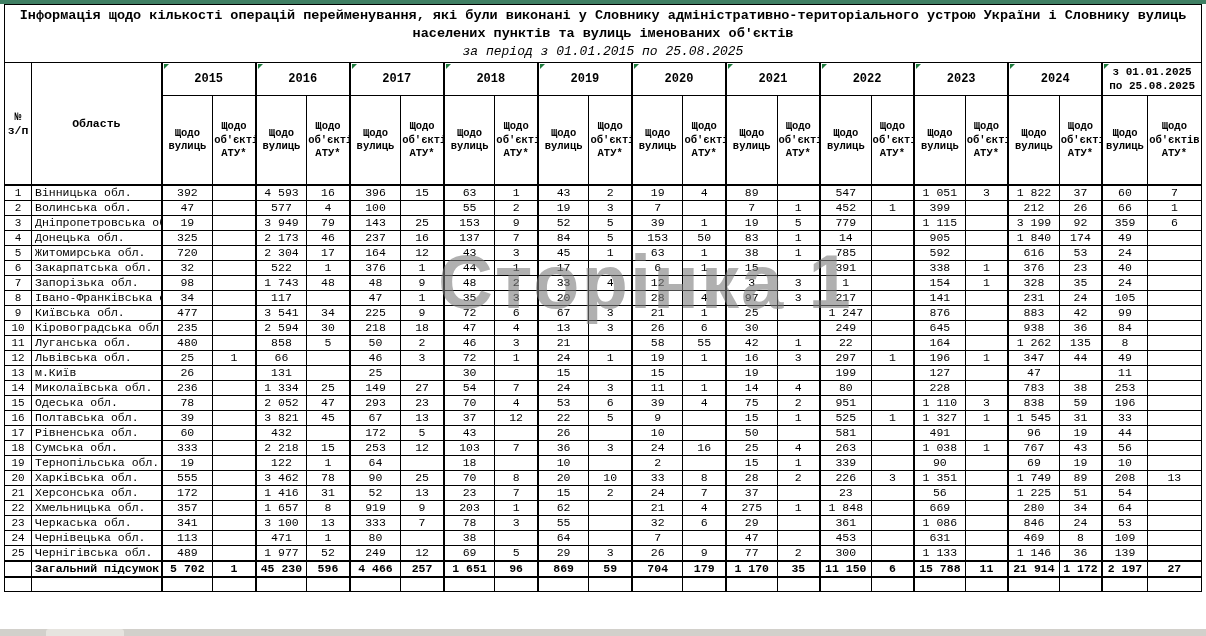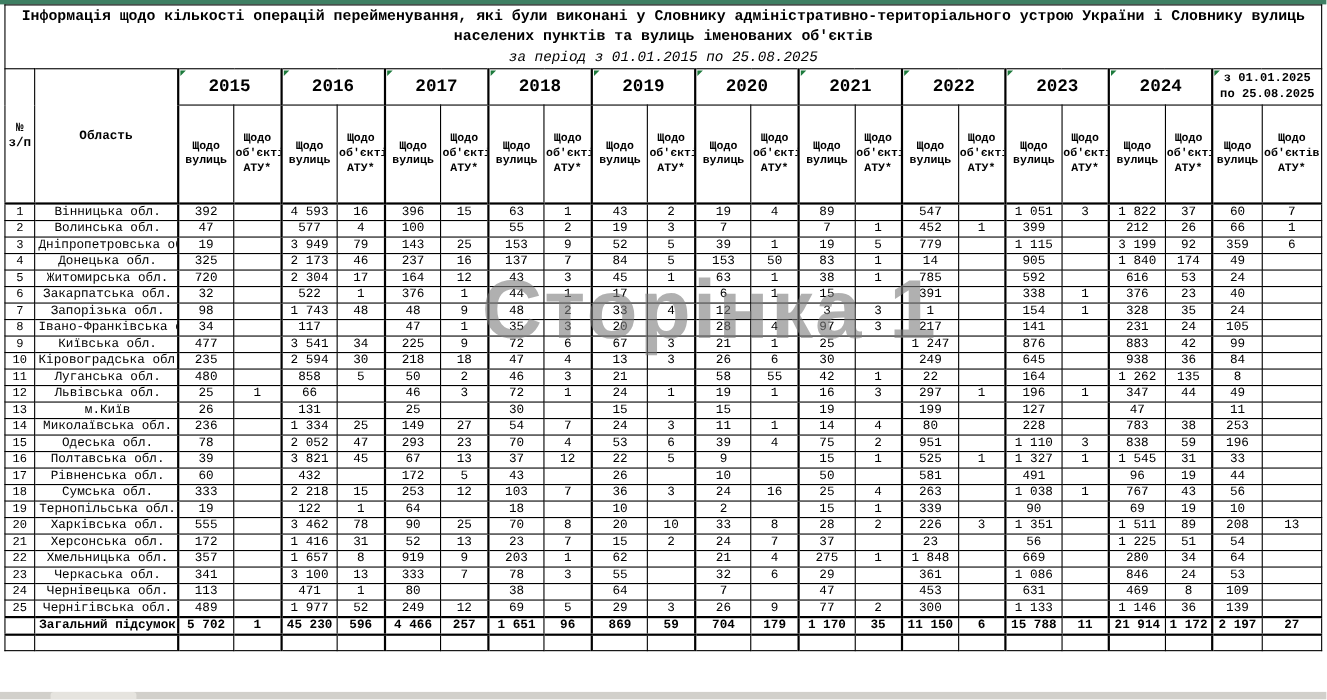--- a/index.html
+++ b/index.html
@@ -9,28 +9,28 @@
   }
   .green-strip{position:absolute;top:0;left:0;width:1206px;height:4px;background:#3f7f63;}
   .sheet{position:absolute;top:4px;left:4px;width:1198px;font-family:Liberation Mono, monospace;}
   .titlebox{border:1px solid #000;border-bottom:none;padding:2px 6px 1px 6px;}
   .title{font-weight:bold;font-size:13.5px;line-height:1.35;text-align:center;}
   .subtitle{font-style:italic;font-size:13px;text-align:center;padding:1px 0 2px 0;}
   table.grid{border-collapse:collapse;table-layout:fixed;width:1198px;border:1px solid #000;}
   .grid th,.grid td{border:1px solid #000;overflow:hidden;padding:0;}
   .grid th{font-weight:bold;}
   th.corner-num,th.corner-region{font-size:11.5px;vertical-align:middle;text-align:center;white-space:normal;line-height:1.2;}
-  th.year{font-size:16px;height:32px;vertical-align:middle;text-align:center;position:relative;}
+  th.year{font-size:12px;height:32px;vertical-align:middle;text-align:center;position:relative;}
   th.period{font-size:11px;white-space:normal;line-height:1.3;padding:0 2px;}
   .flag{position:absolute;top:1px;left:1px;width:0;height:0;
         border-top:5px solid #1d7a3c;border-right:5px solid transparent;}
   th.sub{font-size:10.5px;height:88px;vertical-align:middle;text-align:center;
          white-space:normal;line-height:1.3;padding:0 1px;}
   td.num{font-size:11px;text-align:center;height:14px;line-height:14px;}
-  td.region{font-size:11.5px;text-align:center;padding-left:3px;height:14px;line-height:14px;white-space:nowrap;}
+  td.region{font-size:11.5px;text-align:left;padding-left:3px;height:14px;line-height:14px;white-space:nowrap;}
   td.val{font-size:11.5px;text-align:center;height:14px;line-height:14px;white-space:nowrap;}
   .gs{border-left-width:2px !important;}
   tbody tr:first-child td{border-top-width:2px;}
   tr.total td{border-top-width:2px;border-bottom-width:2px;font-weight:bold;}
   tr.spacer td{height:13px;}
   .footnote{font-size:12.5px;padding:3px 0 0 4px;}
   .watermark{
     position:absolute;left:406px;top:238px;z-index:6;pointer-events:none;
     font-family:"Liberation Sans",sans-serif;font-size:76px;font-weight:bold;
     color:#7d7d7d;opacity:0.6;white-space:nowrap;letter-spacing:2px;margin-left:32px;
@@ -626,21 +626,21 @@
           <td class="val gs">20</td>
           <td class="val">10</td>
           <td class="val gs">33</td>
           <td class="val">8</td>
           <td class="val gs">28</td>
           <td class="val">2</td>
           <td class="val gs">226</td>
           <td class="val">3</td>
           <td class="val gs">1 351</td>
           <td class="val"></td>
-          <td class="val gs">1 511</td>
+          <td class="val gs">1 749</td>
           <td class="val">89</td>
           <td class="val gs">208</td>
           <td class="val">13</td>
         </tr>
         <tr>
           <td class="num">21</td>
           <td class="region">Херсонська обл.</td>
           <td class="val gs">172</td>
           <td class="val"></td>
           <td class="val gs">1 416</td>

